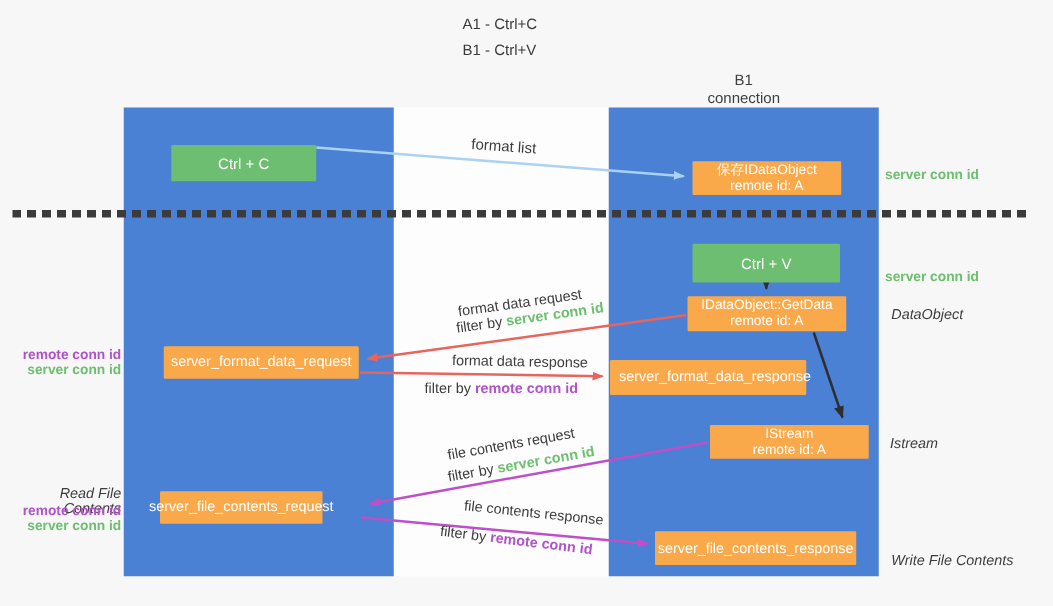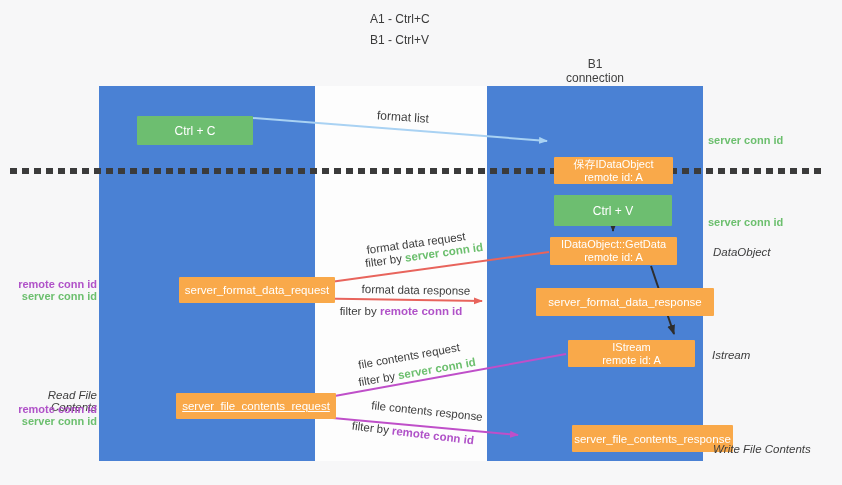--- a/index.html
+++ b/index.html
@@ -15,21 +15,21 @@
   .col-a{left:99px;}
   .col-b{left:487px;}
   .col-header{top:57px;width:216px;text-align:center;font-size:12px;line-height:14px;color:#3f3f3f;}
   .title{left:370px;top:9px;font-size:12px;line-height:21px;color:#3b3b3b;}
   .dotted{left:10px;top:168px;width:814px;height:6px;
     background:repeating-linear-gradient(90deg,#3b3b3b 0 7px,transparent 7px 12px);}
   .node{display:flex;flex-direction:column;align-items:center;justify-content:center;
     color:#fff;text-align:center;border-radius:1px;}
   .green{background:#6dbe70;font-size:12px;margin-top:13px;}
   .orange{background:#f9a94a;}
-  .one-line{font-size:11.5px;margin-left:48px;}
+  .one-line{font-size:11.5px;}
   .two-line{font-size:11px;line-height:13px;}
   .arrow-label{font-size:11.5px;white-space:nowrap;color:#3d3d3d;}
   .side-label{font-size:11px;font-weight:bold;white-space:nowrap;line-height:11.5px;}
   .side-dark{font-size:11.5px;font-weight:normal;color:#3d3d3d;font-style:italic;}
   .txt-green{color:#6cbf6e;font-weight:bold;}
   .txt-purple{color:#b052c8;font-weight:bold;}
   .left-col-labels{left:8px;width:89px;text-align:right;}
   svg.arrows{left:0;top:0;pointer-events:none;}
 </style>
 </head>
@@ -75,48 +75,48 @@
     <line x1="549" y1="252" x2="294" y2="287" stroke="#e8645c" stroke-width="2" marker-end="url(#mred)"></line>
     <line x1="288" y1="298" x2="482" y2="301" stroke="#e8645c" stroke-width="2" marker-end="url(#mred)"></line>
     <line x1="566" y1="354" x2="296" y2="403" stroke="#bf4fc9" stroke-width="2" marker-end="url(#mmagenta)"></line>
     <line x1="289" y1="414" x2="518" y2="435" stroke="#bf4fc9" stroke-width="2" marker-end="url(#mmagenta)"></line>
   </svg>
 
   <div class="abs node green" style="left:137px;top:103px;width:116px;height:29px;">
     <span>Ctrl + C</span>
   </div>
 
-  <div class="abs node orange two-line" style="left:554px;top:129px;width:119px;height:27px;margin-top:28px;">
+  <div class="abs node orange two-line" style="left:554px;top:129px;width:119px;height:27px;">
     <span>保存IDataObject</span>
     <span>remote id: A</span>
   </div>
 
   <div class="abs node green" style="left:554px;top:182px;width:118px;height:31px;">
     <span>Ctrl + V</span>
   </div>
 
   <div class="abs node orange two-line" style="left:550px;top:237px;width:127px;height:28px;">
     <span>IDataObject::GetData</span>
     <span>remote id: A</span>
   </div>
 
   <div class="abs node orange one-line" style="left:131px;top:277px;width:156px;height:26px;">
     <span>server_format_data_request</span>
   </div>
 
-  <div class="abs node orange one-line" style="left:488px;top:288px;width:178px;height:28px;">
+  <div class="abs node orange one-line" style="left:488px;top:288px;width:146px;height:28px;padding-left:11px;">
     <span>server_format_data_response</span>
   </div>
 
   <div class="abs node orange two-line" style="left:568px;top:340px;width:127px;height:27px;">
     <span>IStream</span>
     <span>remote id: A</span>
   </div>
 
-  <div class="abs node orange one-line" style="left:128px;top:393px;width:160px;height:26px;text-decoration:underline;">
+  <div class="abs node orange one-line" style="left:128px;top:393px;width:130px;height:26px;">
     <span>server_file_contents_request</span>
   </div>
 
   <div class="abs node orange one-line" style="left:524px;top:425px;width:161px;height:27px;">
     <span>server_file_contents_response</span>
   </div>
 
   <div class="abs arrow-label" style="left:403px;top:117px;font-size:12px;transform:translate(-50%,-50%) rotate(4deg);">format list</div>
 
   <div class="abs arrow-label" style="left:416px;top:243px;transform:translate(-50%,-50%) rotate(-8deg);">format data request</div>

